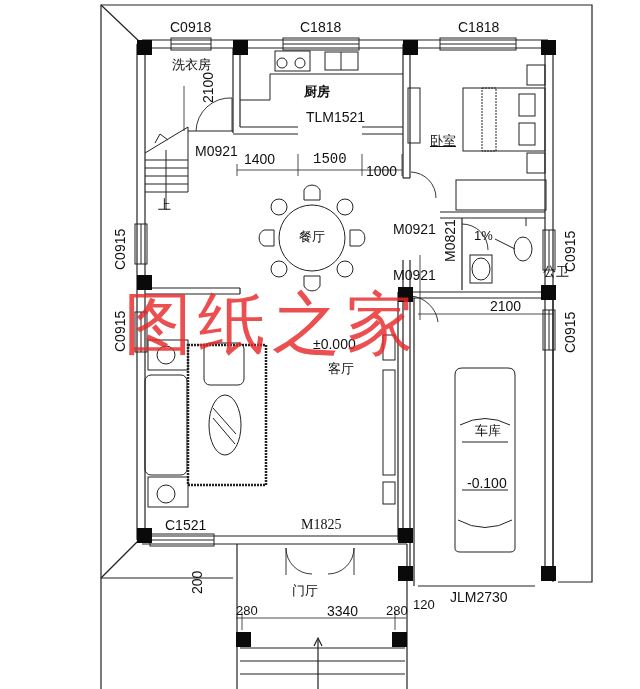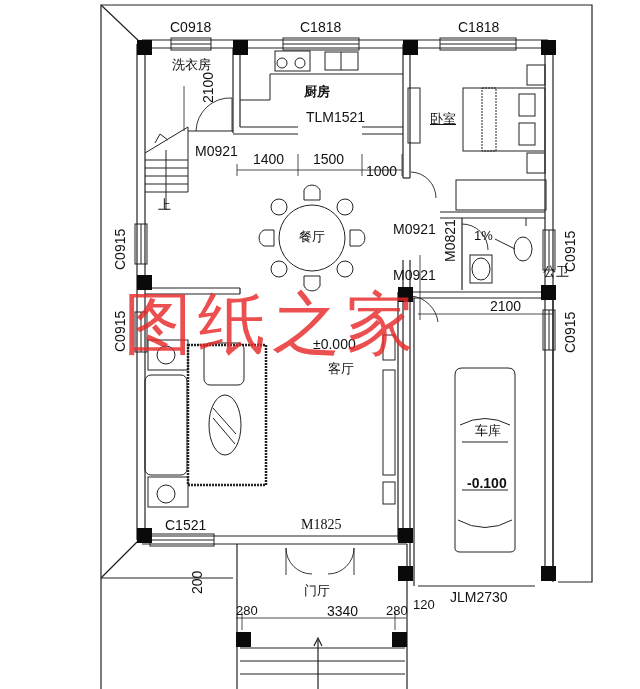--- a/index.html
+++ b/index.html
@@ -222,53 +222,53 @@
     <rect x="398" y="528" width="15" height="15"></rect>
     <rect x="398" y="566" width="15" height="15"></rect>
     <rect x="541" y="566" width="15" height="15"></rect>
     <rect x="236" y="632" width="15" height="15"></rect>
     <rect x="392" y="632" width="15" height="15"></rect>
   </g>
 </svg>
 
 <span class="lbl room" style="left:172px;top:58px;">洗衣房</span>
 <span class="lbl room" style="left:304px;top:85px;font-weight:bold;">厨房</span>
-<span class="lbl room" style="left:430px;top:112px;text-decoration:underline;">卧室</span>
+<span class="lbl room" style="left:430px;top:134px;text-decoration:underline;">卧室</span>
 <span class="lbl room" style="left:299px;top:230px;text-align:center;">餐厅</span>
 <span class="lbl room" style="left:495px;top:265px;margin-left:48px;">公卫</span>
 <span class="lbl room" style="left:328px;top:362px;">客厅</span>
 <span class="lbl room" style="left:475px;top:424px;">车库</span>
-<span class="lbl room" style="left:304px;top:584px;text-align:center;">门厅</span>
+<span class="lbl room" style="left:292px;top:584px;text-align:center;">门厅</span>
 <span class="lbl room" style="left:158px;top:198px;">上</span>
 
 <span class="lbl" style="left:170px;top:20px;">C0918</span>
 <span class="lbl" style="left:300px;top:20px;">C1818</span>
 <span class="lbl" style="left:458px;top:20px;">C1818</span>
 <span class="lbl vert" style="left:113px;top:270px;">C0915</span>
 <span class="lbl vert" style="left:113px;top:352px;">C0915</span>
 <span class="lbl vert" style="left:563px;top:272px;">C0915</span>
 <span class="lbl vert" style="left:563px;top:353px;">C0915</span>
 <span class="lbl" style="left:165px;top:518px;text-align:right;">C1521</span>
 
 <span class="lbl" style="left:195px;top:144px;">M0921</span>
 <span class="lbl" style="left:306px;top:110px;">TLM1521</span>
 <span class="lbl" style="left:393px;top:222px;">M0921</span>
 <span class="lbl" style="left:393px;top:268px;">M0921</span>
 <span class="lbl vert" style="left:443px;top:262px;">M0821</span>
 <span class="lbl" style="left:301px;top:518px;font-family:Liberation Serif, serif;">M1825</span>
 <span class="lbl" style="left:450px;top:590px;">JLM2730</span>
 
-<span class="lbl" style="left:253px;top:152px;">1400</span>
-<span class="lbl" style="left:313px;top:152px;">1500</span>
+<span class="lbl" style="left:244px;top:152px;">1400</span>
+<span class="lbl" style="left:313px;top:152px;font-family:Liberation Mono, monospace;">1500</span>
 <span class="lbl" style="left:366px;top:164px;text-align:right;">1000</span>
 <span class="lbl" style="left:490px;top:299px;">2100</span>
 <span class="lbl vert" style="left:201px;top:103px;">2100</span>
 <span class="lbl vert" style="left:190px;top:594px;">200</span>
 <span class="lbl sm" style="left:236px;top:604px;">280</span>
 <span class="lbl" style="left:307px;top:604px;margin-left:20px;">3340</span>
 <span class="lbl sm" style="left:386px;top:604px;">280</span>
 <span class="lbl sm" style="left:413px;top:598px;">120</span>
 <span class="lbl sm" style="left:474px;top:229px;">1%</span>
 
 <span class="lbl" style="left:313px;top:329px;margin-top:8px;">±0.000</span>
-<span class="lbl" style="left:467px;top:476px;font-weight:bold;">-0.100</span>
+<span class="lbl" style="left:467px;top:476px;">-0.100</span>
 
 <div class="wm">图纸之家</div>
 
 </body></html>

